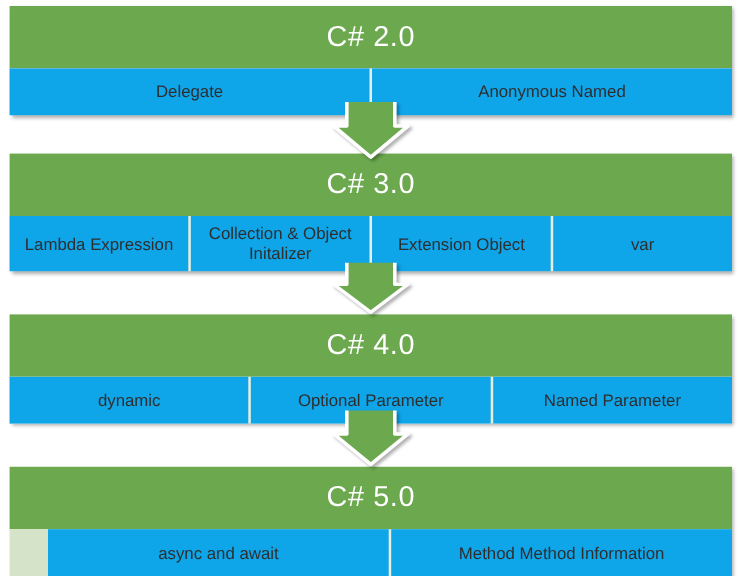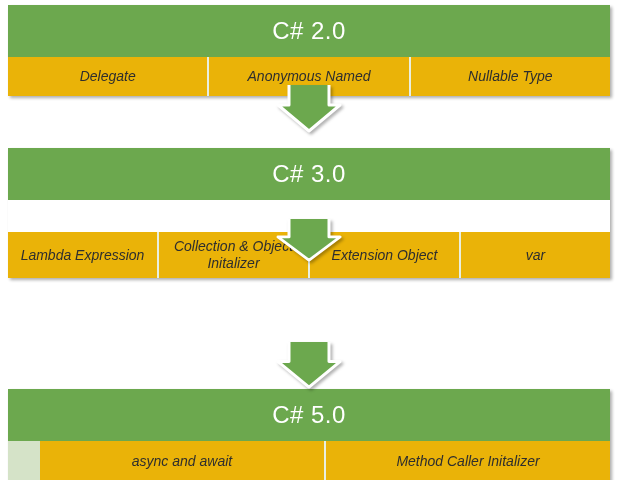--- a/index.html
+++ b/index.html
@@ -15,55 +15,54 @@
     background: #ffffff;
     overflow: hidden;
   }
   .block {
     position: absolute;
     left: 8px;
     width: 602px;
     box-shadow: 2px 2px 3px rgba(0,0,0,0.32);
   }
   .b1 { top: 5px; }
-  .b2 { top: 148px; }
+  .b2 { top: 128px; }
   .b3 { top: 262px; }
   .b4 { top: 389px; }
   .version-header {
     height: 52px;
     background: #6ca84e;
     color: #ffffff;
     display: flex;
     align-items: center;
     justify-content: center;
     font-size: 24px;
     font-weight: 400;
     letter-spacing: 0.5px;
   }
   .features {
     display: flex;
     background: #d5e3c8;
   }
   .b1 .features { height: 39px; }
-  .b2 .features { height: 46px; margin-top: 32px; }
+  .b2 .features { height: 46px; }
   .b3 .features { height: 39px; }
   .b4 .features { height: 40px; padding-left: 32px; }
   .cell {
     flex: 1 1 0;
     display: flex;
     align-items: center;
     justify-content: center;
     text-align: center;
     padding: 2px 6px;
     color: #2e2e2e;
     font-size: 14px;
     line-height: 1.18;
     border-left: 2px solid #e9efe0;
-    background: #eab308;
-    font-style: italic;
+    background: #0ea5e9;
   }
   .cell:first-child { border-left: none; }
   .arrow {
     position: absolute;
     left: 276px;
     width: 66px;
     filter: drop-shadow(2px 2px 1.5px rgba(0,0,0,0.30));
   }
   .a1 { top: 85px;  height: 48px; }
   .a2 { top: 219px; height: 43px; }
@@ -79,40 +78,47 @@
 </head>
 <body>
 
 <div id="canvas">
 
   <section class="block b1">
     <div class="version-header">C# 2.0</div>
     <div class="features">
       <div class="cell">Delegate</div>
       <div class="cell">Anonymous Named</div>
-      <div class="cell">Nullable Type</div>
     </div>
   </section>
 
   <section class="block b2">
     <div class="version-header">C# 3.0</div>
     <div class="features">
       <div class="cell">Lambda Expression</div>
       <div class="cell">Collection &amp; Object Initalizer</div>
       <div class="cell">Extension Object</div>
       <div class="cell">var</div>
     </div>
   </section>
 
+  <section class="block b3">
+    <div class="version-header">C# 4.0</div>
+    <div class="features">
+      <div class="cell">dynamic</div>
+      <div class="cell">Optional Parameter</div>
+      <div class="cell">Named Parameter</div>
+    </div>
+  </section>
 
   <section class="block b4">
     <div class="version-header">C# 5.0</div>
     <div class="features">
       <div class="cell">async and await</div>
-      <div class="cell">Method Caller Initalizer</div>
+      <div class="cell">Method Method Information</div>
     </div>
   </section>
 
   <div class="arrow a1">
     <svg viewBox="0 0 66 48" preserveAspectRatio="none" aria-hidden="true">
       <path d="M13 -5 L13 20 L2 20 L33 46 L64 20 L53 20 L53 -5 Z"></path>
     </svg>
   </div>
   <div class="arrow a2">
     <svg viewBox="0 0 66 48" preserveAspectRatio="none" aria-hidden="true">

